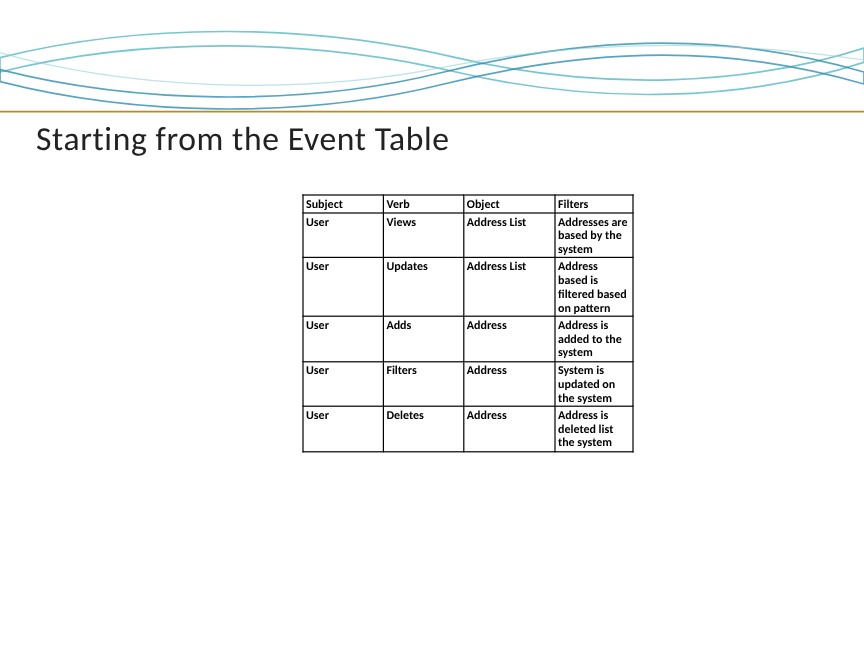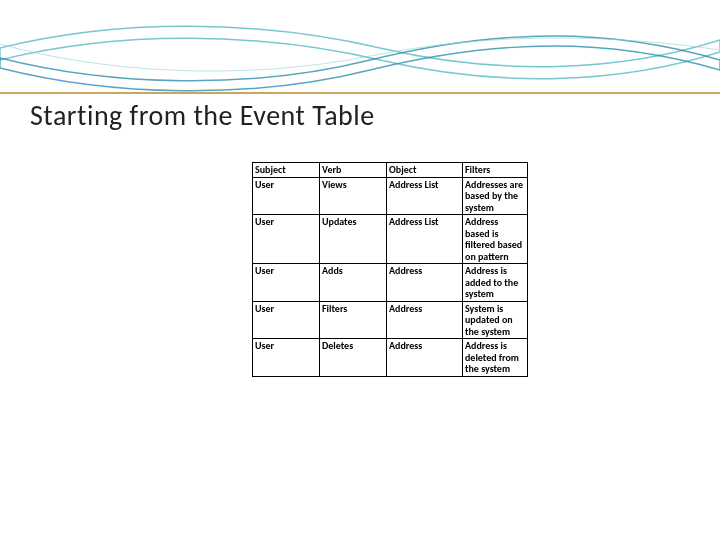--- a/index.html
+++ b/index.html
@@ -99,16 +99,16 @@
     <tr>
       <td>User</td>
       <td>Filters</td>
       <td>Address</td>
       <td>System is updated on the system</td>
     </tr>
     <tr>
       <td>User</td>
       <td>Deletes</td>
       <td>Address</td>
-      <td>Address is deleted from the system</td>
+      <td>Address is deleted list the system</td>
     </tr>
   </tbody>
 </table>
 
 </body></html>

